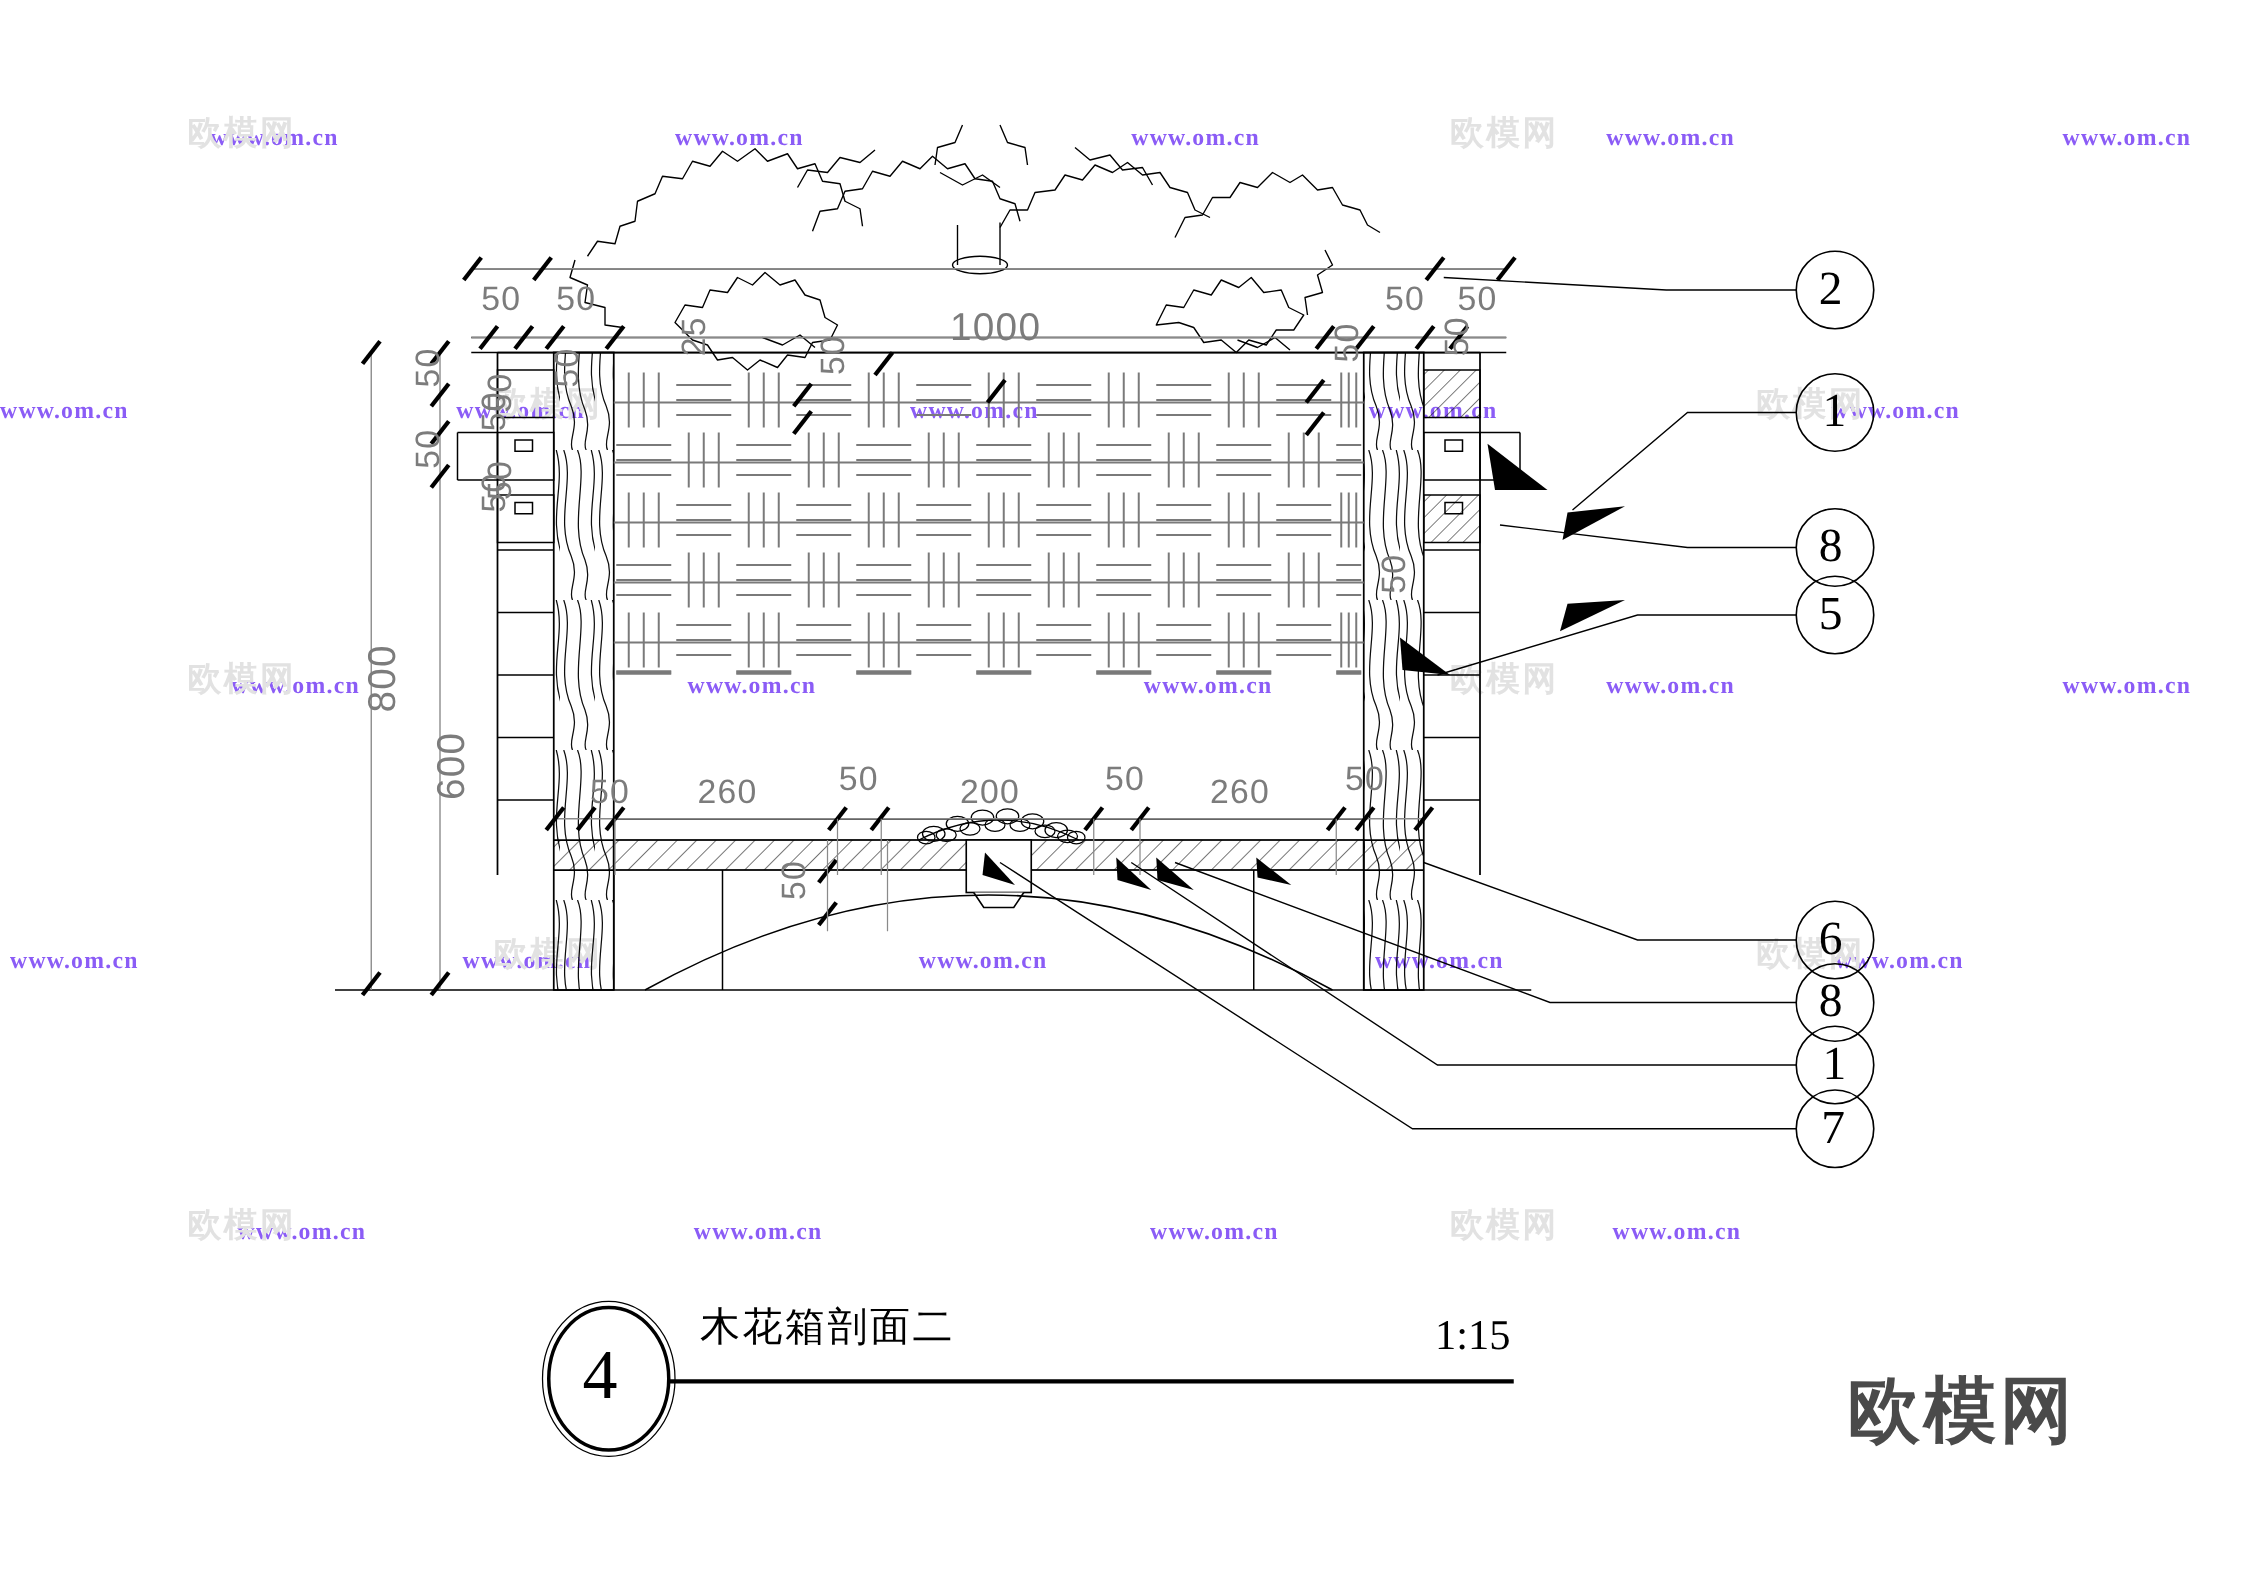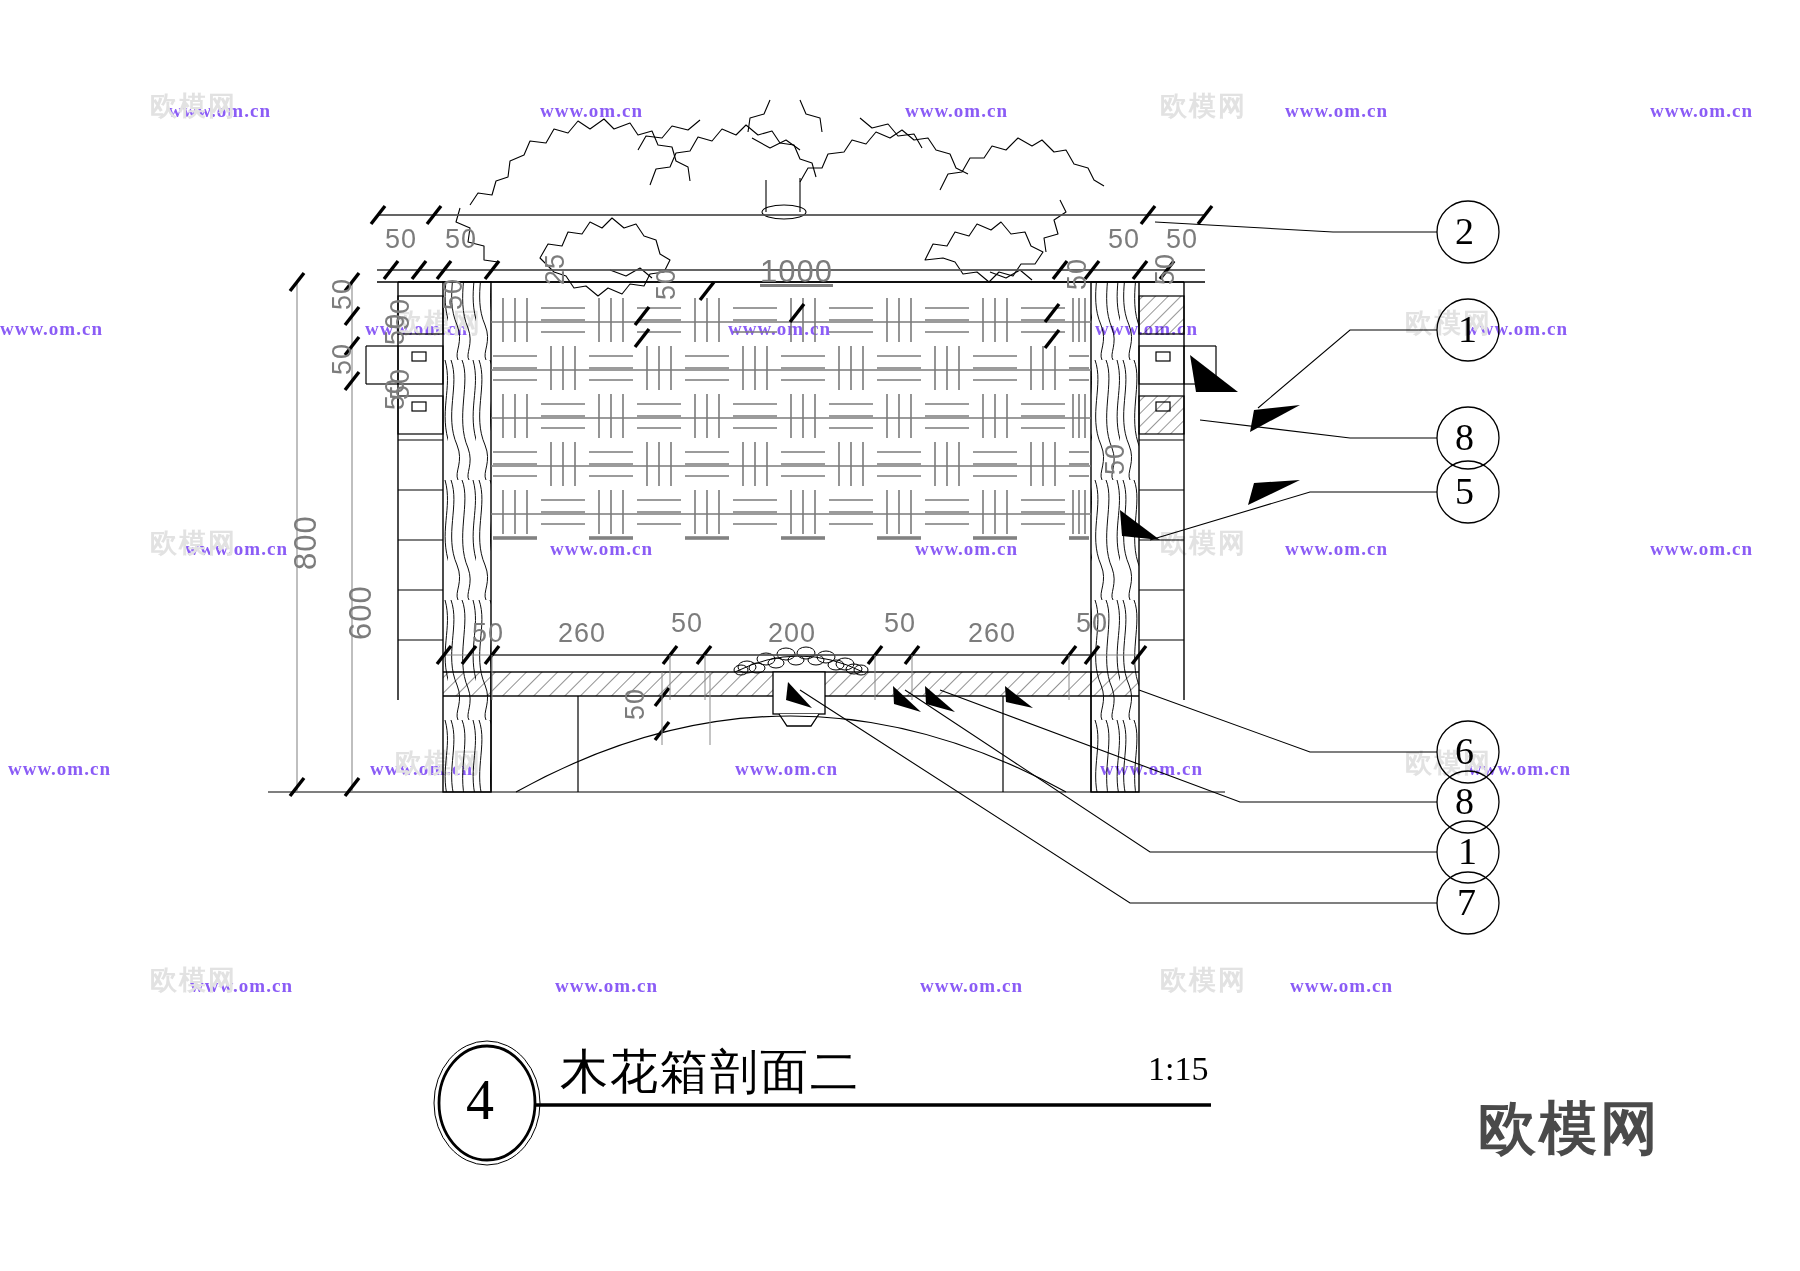--- a/index.html
+++ b/index.html
@@ -12,21 +12,21 @@
       font-size:19px;letter-spacing:1px;white-space:nowrap;user-select:none;
       font-weight:700;}
   .wm-cn{position:absolute;color:#e2e2e2;font-family:"DejaVu Sans",sans-serif;
       font-size:27px;font-weight:700;white-space:nowrap;user-select:none;letter-spacing:2px;}
 
   .brand{position:absolute;color:#4a4a4a;font-family:"DejaVu Sans",sans-serif;
       font-weight:700;font-size:58px;letter-spacing:3px;white-space:nowrap;}
 
   svg{position:absolute;left:0;top:0;}
 
-  .ttl-cn{position:absolute;font-family:"DejaVu Sans",sans-serif;font-size:48px;
+  .ttl-cn{position:absolute;font-family:"DejaVu Sans",sans-serif;font-size:32px;
           font-weight:500;white-space:nowrap;letter-spacing:2px;}
   .ttl-en{position:absolute;font-family:"Liberation Serif",serif;font-size:37px;
           white-space:nowrap;letter-spacing:0.5px;}
   .ttl-sc{position:absolute;font-family:"Liberation Serif",serif;font-size:34px;
           white-space:nowrap;}
   .bubnum{position:absolute;font-family:"Liberation Serif",serif;font-size:56px;
           white-space:nowrap;}
   .calloutnum{position:absolute;font-family:"Liberation Serif",serif;font-size:38px;
           white-space:nowrap;}
   .dim{position:absolute;font-family:"Liberation Sans",sans-serif;font-size:27px;
@@ -597,21 +597,21 @@
       <ellipse cx="487" cy="1103" rx="48" ry="57" stroke-width="2.8"></ellipse>
       <ellipse cx="487" cy="1103" rx="53" ry="62" stroke-width="1"></ellipse>
       <line x1="535" y1="1105" x2="1211" y2="1105" stroke-width="3.4"></line>
     </g>
   </svg>
 
   <div class="dim" style="left:385px;top:224px;">50</div>
   <div class="dim" style="left:445px;top:224px;">50</div>
   <div class="dim" style="left:1108px;top:224px;">50</div>
   <div class="dim" style="left:1166px;top:224px;">50</div>
-  <div class="dim" style="left:760px;top:254px;font-size:31px;text-decoration:underline;">1000</div>
+  <div class="dim" style="left:760px;top:244px;font-size:31px;">1000</div>
 
   <div class="dim v" style="left:438px;top:310px;">50</div>
   <div class="dim v" style="left:380px;top:345px;">50</div>
   <div class="dim v" style="left:380px;top:410px;">50</div>
   <div class="dim v" style="left:540px;top:285px;">25</div>
   <div class="dim v" style="left:651px;top:300px;">50</div>
   <div class="dim v" style="left:1062px;top:290px;">50</div>
   <div class="dim v" style="left:1150px;top:285px;">50</div>
   <div class="dim v" style="left:1100px;top:475px;">50</div>
 

